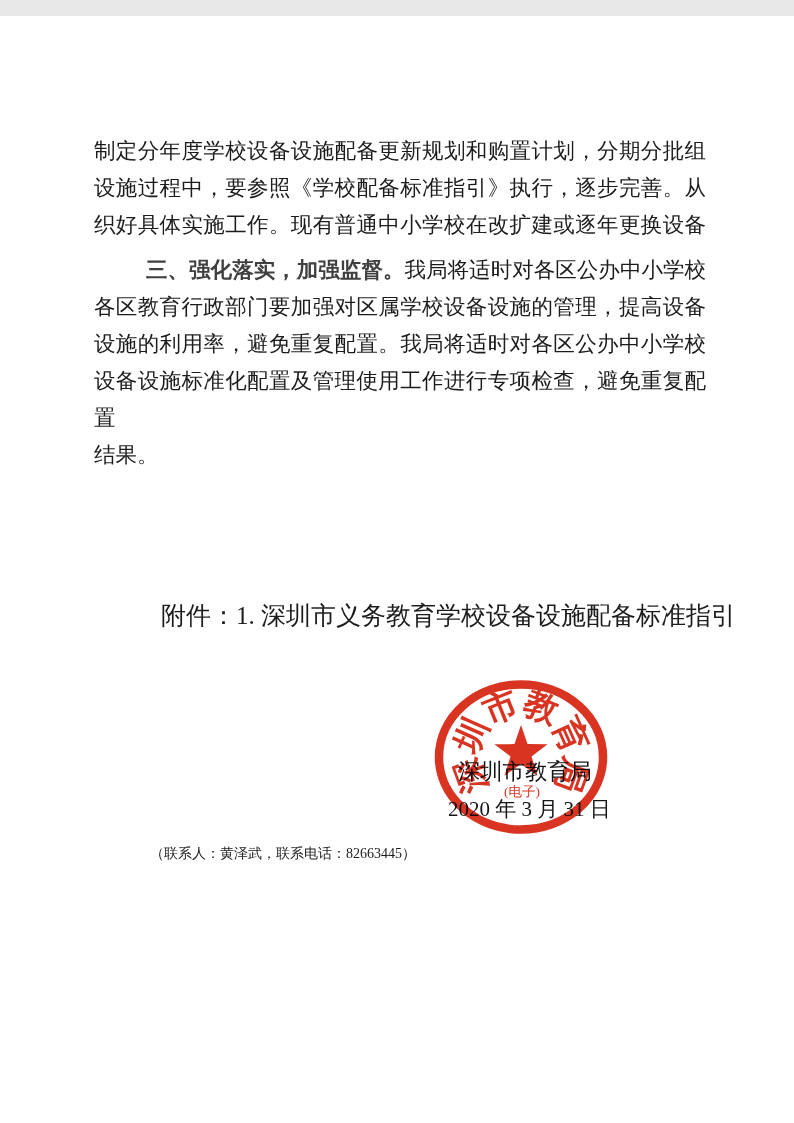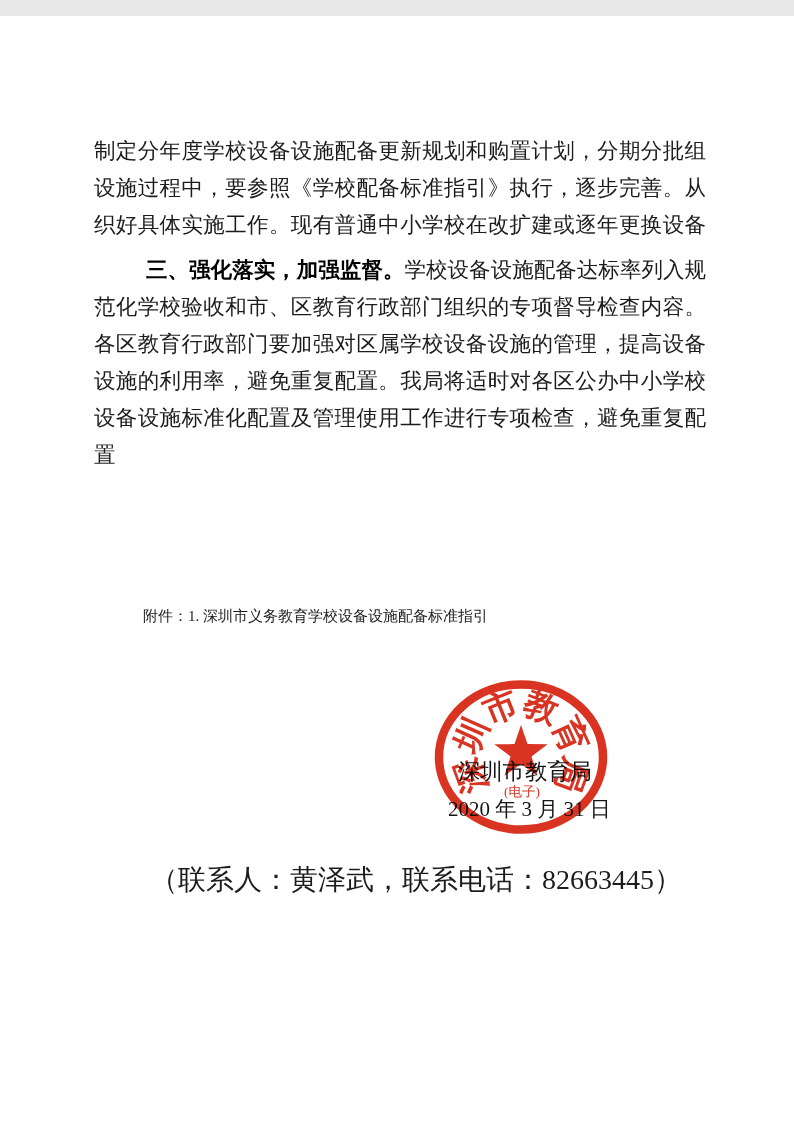--- a/index.html
+++ b/index.html
@@ -7,55 +7,55 @@
     position:relative; width:794px; height:1123px; background:#ffffff;
     margin:16px auto; overflow:hidden;
     font-family:"Liberation Serif","DejaVu Serif",serif; color:#1c1c1c;
   }
   .body-block { position:absolute; left:94px; top:117px; width:612px;
     font-size:21.5px; line-height:37px; }
   .line { text-align:justify; text-align-last:justify; }
   .line.short { text-align-last:left; }
   .line.indent { text-indent:52px; }
   .bold-lead { font-family:"Liberation Sans","DejaVu Sans",sans-serif;
-    font-weight:700; color:#000000; }
+    font-weight:700; color:#404040; }
   .para2 { margin-top:8px; }
-  .attachments { position:absolute; left:143px; top:582px;
-    font-size:15px; line-height:36px; white-space:nowrap; }
+  .attachments { position:absolute; left:161px; top:582px;
+    font-size:25px; line-height:36px; white-space:nowrap; }
   .att-line2 { padding-left:53px; }
   .issuer { position:absolute; left:458px; top:744px; font-size:22.3px;
     line-height:24px; color:#151515; z-index:2; white-space:nowrap; }
   .date { position:absolute; left:448px; top:781px; font-size:21px;
     line-height:24px; color:#151515; z-index:2; white-space:nowrap; }
   .seal-svg { position:absolute; left:415px; top:651px; z-index:3;
     mix-blend-mode:multiply; pointer-events:none; }
   .seal-ring-char { font-family:"Liberation Serif","DejaVu Serif",serif;
     font-weight:700; }
-  .contact { position:absolute; left:150px; top:850px; font-size:28px;
+  .contact { position:absolute; left:150px; top:824px; font-size:14px;
     line-height:27px; white-space:nowrap; }
 </style>
 </head>
 <body>
 
 <div class="page">
 
   <div class="body-block">
     <div class="para">
       <div class="line">制定分年度学校设备设施配备更新规划和购置计划，分期分批组</div>
       <div class="line">设施过程中，要参照《学校配备标准指引》执行，逐步完善。从</div>
       <div class="line">织好具体实施工作。现有普通中小学校在改扩建或逐年更换设备</div>
     </div>
     <div class="para para2">
       <div class="line indent">
-        <span class="bold-lead">三、强化落实，加强监督。</span><span>学校设备设施配备达标率列入规</span>
+        <span class="bold-lead">三、强化落实，加强监督。</span><span>我局将适时对各区公办中小学校</span>
       </div>
-      <div class="line">范化学校验收和市、区教育行政部门组织的专项督导检查内容。</div>
       <div class="line">各区教育行政部门要加强对区属学校设备设施的管理，提高设备</div>
       <div class="line">设施的利用率，避免重复配置。我局将适时对各区公办中小学校</div>
       <div class="line">设备设施标准化配置及管理使用工作进行专项检查，避免重复配置</div>
+      <div class="line short">结果。</div>
     </div>
   </div>
 
   <div class="attachments">
     <div class="att-line">
       <span class="att-label">附件：</span><span>1. 深圳市义务教育学校设备设施配备标准指引</span>
     </div>
   </div>
 
   <div class="issuer">深圳市教育局</div>

